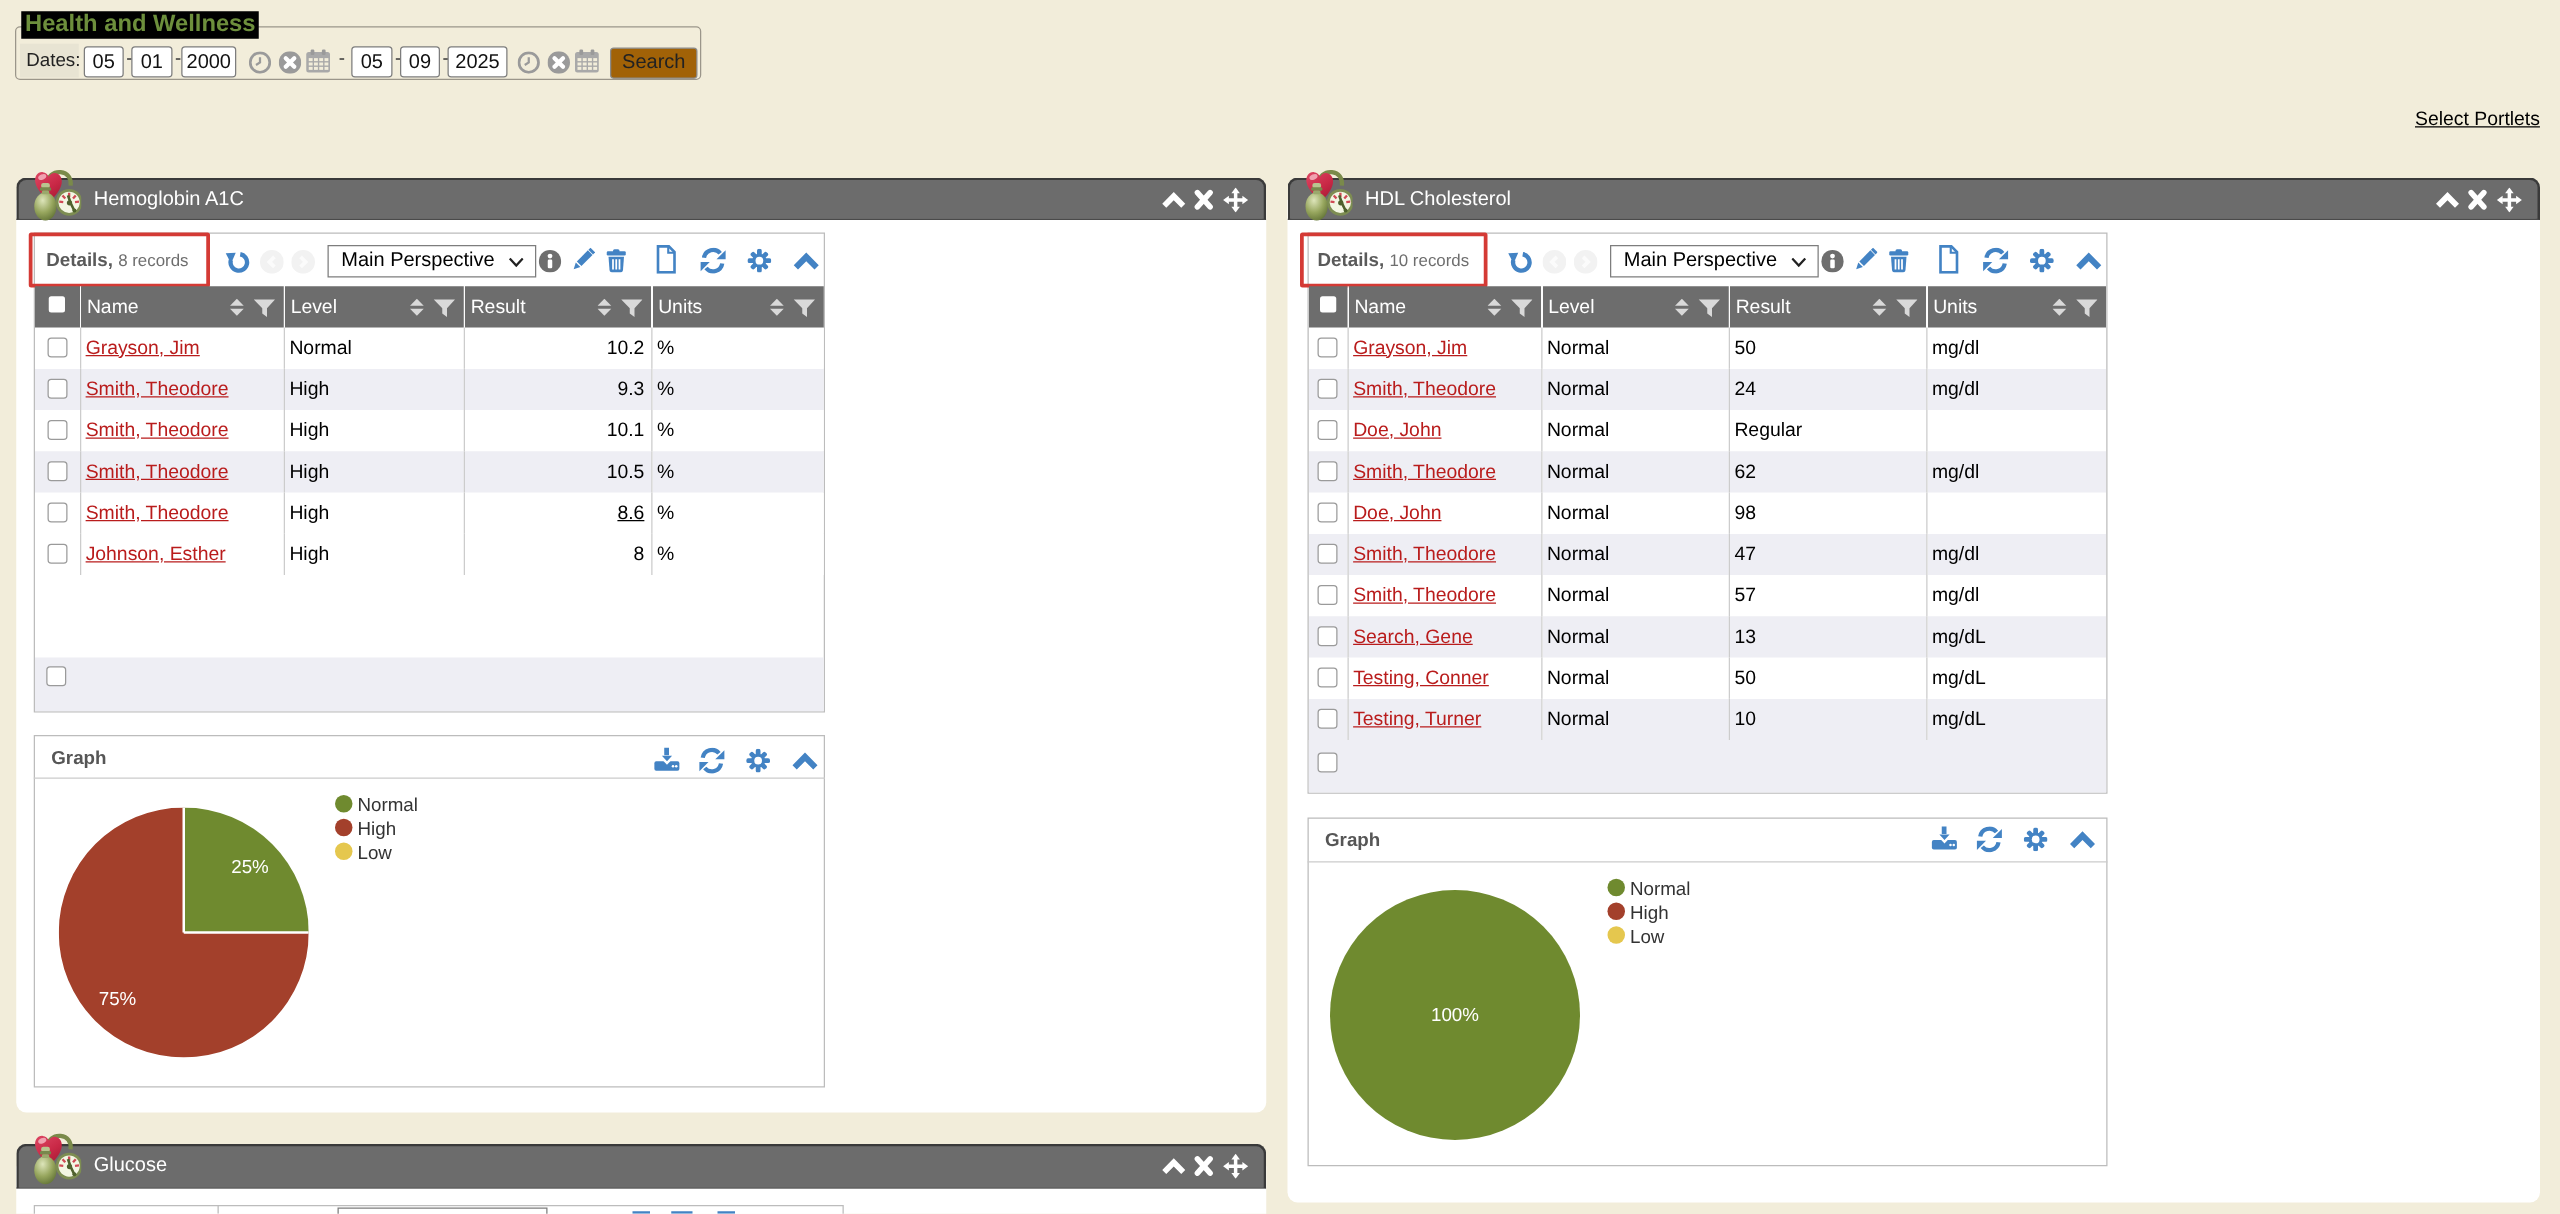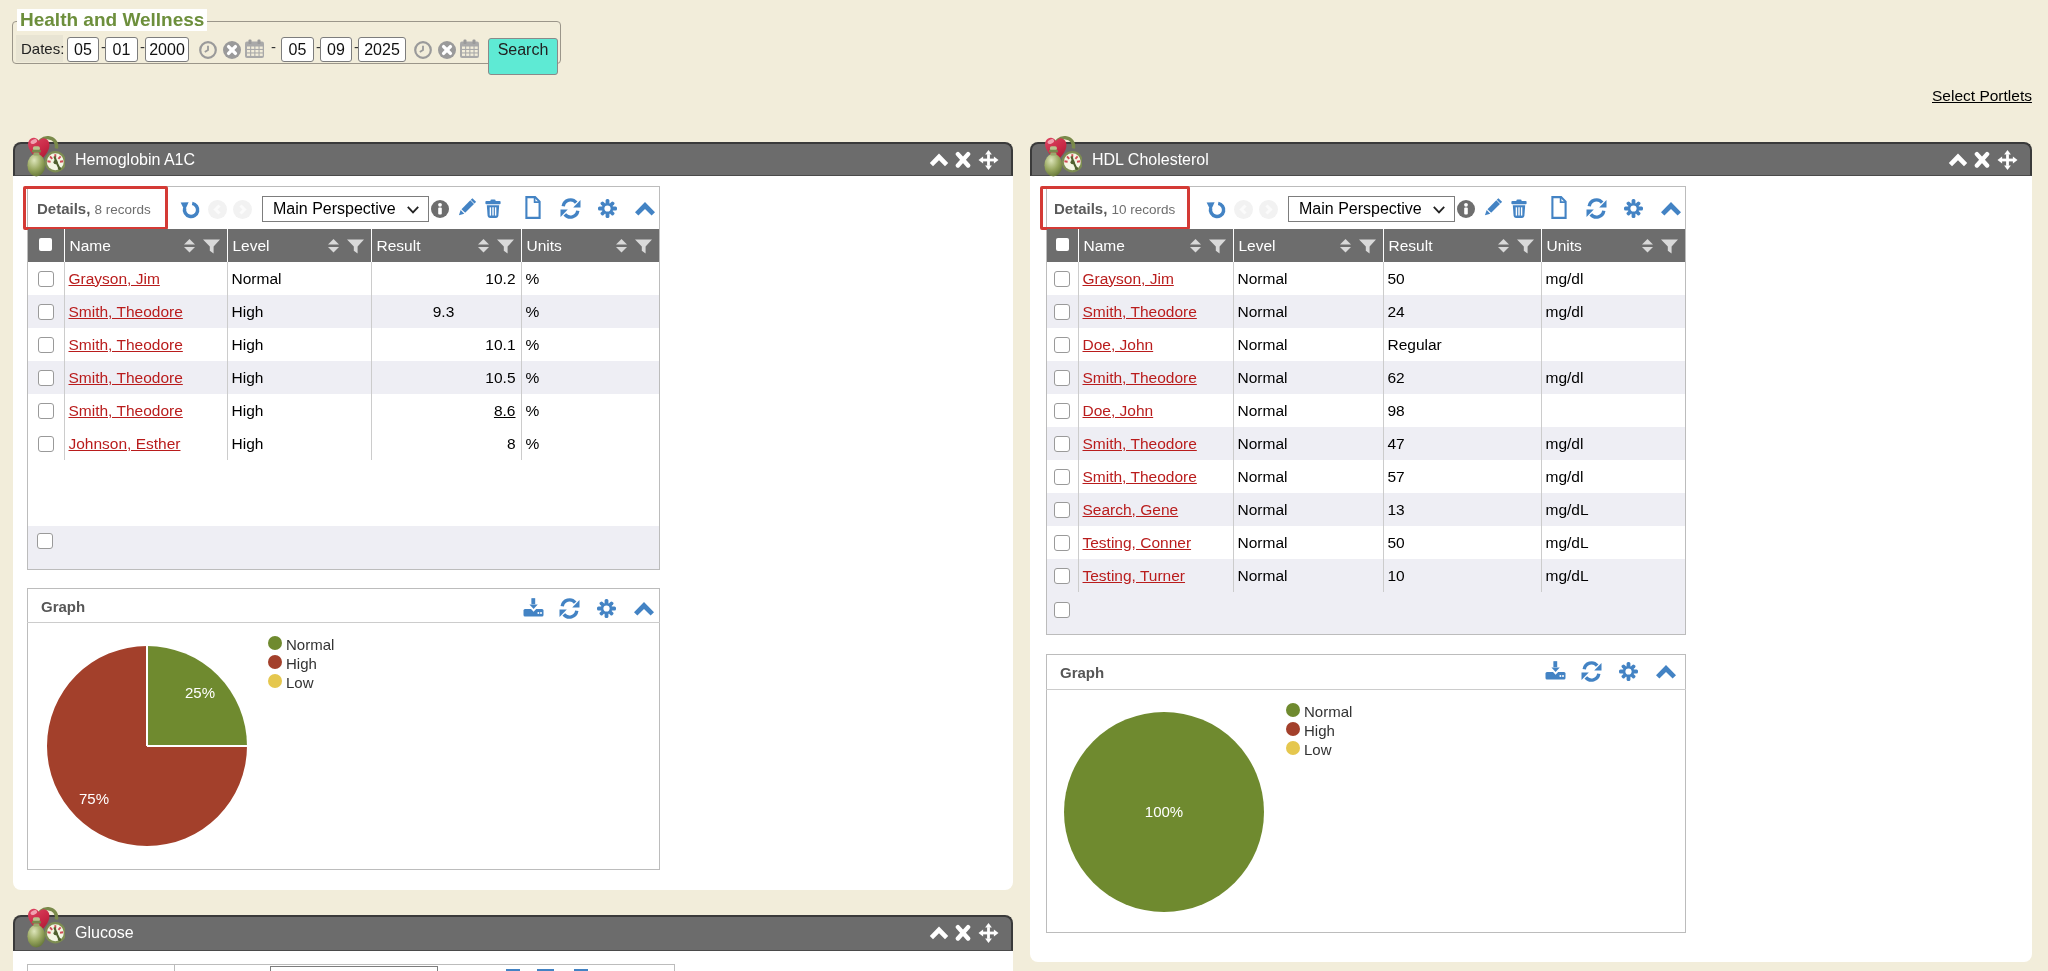--- a/index.html
+++ b/index.html
@@ -1,25 +1,25 @@
 <!DOCTYPE html>
 <html><head>
 <meta charset="utf-8">
 <style>
 * { margin:0; padding:0; box-sizing:border-box; }
 html,body { width:2048px; height:971px; }
 body { font-family:"Liberation Sans", sans-serif; background:#f2edda; position:relative; overflow:hidden; }
 
 
 .fset { position:absolute; left:12px; top:21px; width:549px; height:43px; border:1px solid #9b968a; border-radius:4px; }
-.legend { position:absolute; left:4px; top:-13px; background:#ffffff; padding:0 3px; font-size:19px; font-weight:bold; color:#6d8f3c; white-space:nowrap; }
+.legend { position:absolute; left:4px; top:-13px; background:#000000; padding:0 3px; font-size:19px; font-weight:bold; color:#6d8f3c; white-space:nowrap; }
 .dlabel { position:absolute; left:3px; top:13px; width:47px; height:27px; background:#e8e4d3; font-size:15px; color:#222; line-height:27px; padding-left:5px; }
 .din { position:absolute; top:15px; height:25px; border:1px solid #7d7d7d; border-radius:3px; background:#fff; font-size:16px; color:#111; text-align:center; line-height:23px; }
 .dash { position:absolute; top:16px; font-size:15px; color:#333; }
-.srch { position:absolute; top:16px; height:37px; width:70px; background:#5eead4; border:1px solid #8a8a8a; border-radius:3px; font-size:16px; color:#222; text-align:center; line-height:22px; }
+.srch { position:absolute; top:16px; height:25px; width:70px; background:#a16207; border:1px solid #8a8a8a; border-radius:3px; font-size:16px; color:#222; text-align:center; line-height:22px; }
 
 .selportlets { position:absolute; left:1932px; top:87px; font-size:15.5px; color:#000; text-decoration:underline; }
 
 
 .phead { position:absolute; height:34px; background:#6c6c6c; border:2px solid #3a3a3a; border-bottom:1px solid #4a4a4a; border-radius:8px 8px 0 0; }
 .pwhite { position:absolute; background:#fff; border-radius:0 0 8px 8px; }
 .ptitle { position:absolute; color:#fff; font-size:16px; }
 .pbox { position:absolute; background:#fff; border:1px solid #bcbcbc; }
 .redbox { position:absolute; border:3.5px solid #d43a35; border-radius:2px; }
 .dtxt { position:absolute; font-size:15px; color:#5a5a5a; font-weight:bold; white-space:nowrap; }
@@ -299,21 +299,21 @@
         <td style="text-align:center; padding:0;"><span class="cb"></span></td>
         <td><a class="nm">Grayson, Jim</a></td>
         <td>Normal</td>
         <td style="text-align:right; padding:0 5px 0 0;">10.2</td>
         <td>%</td>
       </tr>
  <tr class="even">
         <td style="text-align:center; padding:0;"><span class="cb"></span></td>
         <td><a class="nm">Smith, Theodore</a></td>
         <td>High</td>
-        <td style="text-align:center; padding:0 5px 0 0;">9.3</td>
+        <td style="text-align:right; padding:0 5px 0 0;">9.3</td>
         <td>%</td>
       </tr>
  <tr class="odd">
         <td style="text-align:center; padding:0;"><span class="cb"></span></td>
         <td><a class="nm">Smith, Theodore</a></td>
         <td>High</td>
         <td style="text-align:right; padding:0 5px 0 0;">10.1</td>
         <td>%</td>
       </tr>
  <tr class="even">

